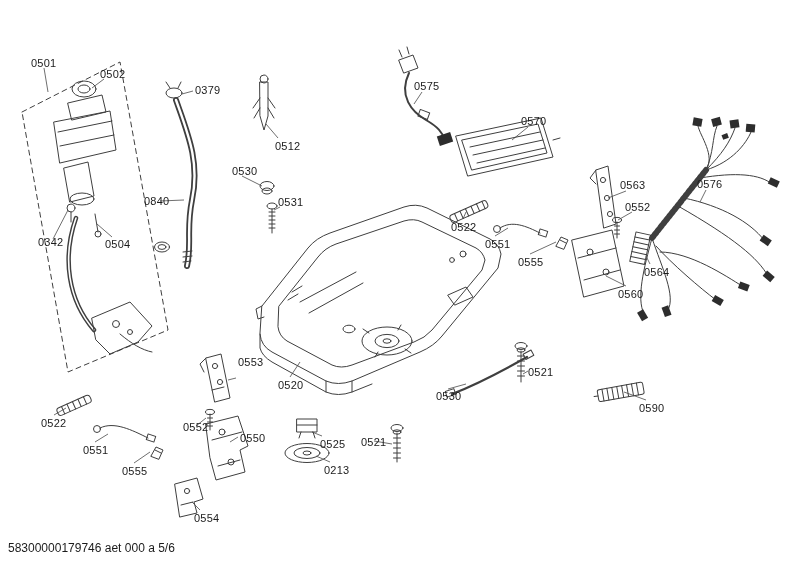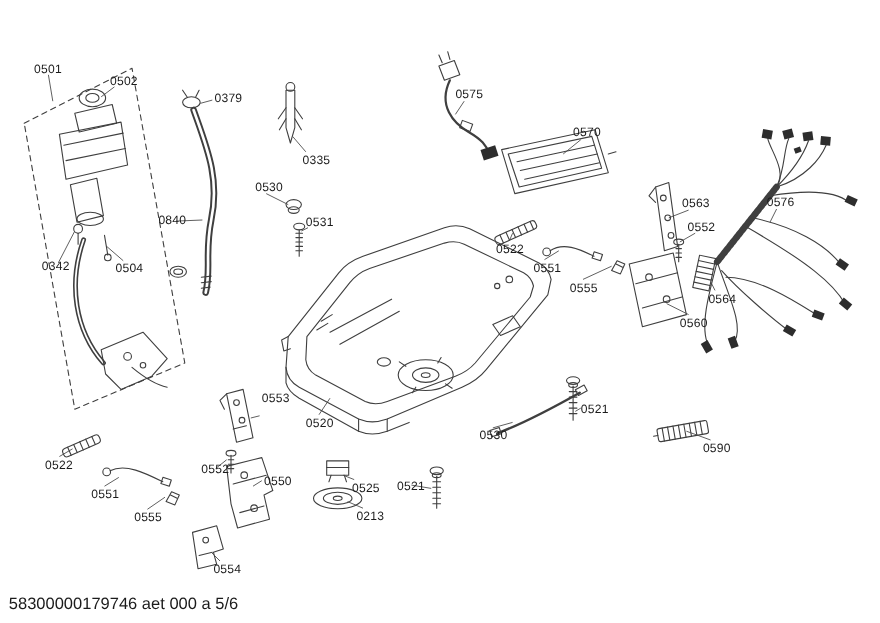--- a/index.html
+++ b/index.html
@@ -13,21 +13,21 @@
   g.s{fill:none;stroke:#3f3f3f;stroke-width:1;stroke-linecap:round;stroke-linejoin:round;}
   g.leaders{fill:none;stroke:#4a4a4a;stroke-width:0.8;}
   .conn rect{fill:#2d2d2d;stroke:none;}
   .whiteline{stroke:#ffffff;}
   .label{
     position:absolute;font-size:11px;color:#1b1b1b;letter-spacing:.2px;
     white-space:nowrap;
     text-align:right;
   }
   .footer{
-    position:absolute;left:8px;top:541px;font-size:15px;color:#1b1b1b;
+    position:absolute;left:8px;top:541px;font-size:12px;color:#1b1b1b;
   }
 </style>
 </head>
 <body>
 
 <div class="stage">
 
 <svg class="art" width="800" height="566" viewBox="0 0 800 566">
   <g class="s">
 
@@ -336,21 +336,21 @@
     <line x1="134" y1="463" x2="150" y2="452"></line>
     <line x1="200" y1="510" x2="192" y2="502"></line>
   </g>
 </svg>
 
 <div class="label" style="left:31px;top:57px">0501</div>
 <div class="label" style="left:100px;top:68px">0502</div>
 <div class="label" style="left:195px;top:84px">0379</div>
 <div class="label" style="left:414px;top:80px">0575</div>
 <div class="label" style="left:521px;top:115px">0570</div>
-<div class="label" style="left:275px;top:140px">0335</div>
+<div class="label" style="left:275px;top:140px">0512</div>
 <div class="label" style="left:232px;top:165px">0530</div>
 <div class="label" style="left:144px;top:195px">0840</div>
 <div class="label" style="left:278px;top:196px">0531</div>
 <div class="label" style="left:620px;top:179px">0563</div>
 <div class="label" style="left:697px;top:178px">0576</div>
 <div class="label" style="left:625px;top:201px">0552</div>
 <div class="label" style="left:451px;top:221px">0522</div>
 <div class="label" style="left:38px;top:236px">0342</div>
 <div class="label" style="left:105px;top:238px">0504</div>
 <div class="label" style="left:485px;top:238px">0551</div>

